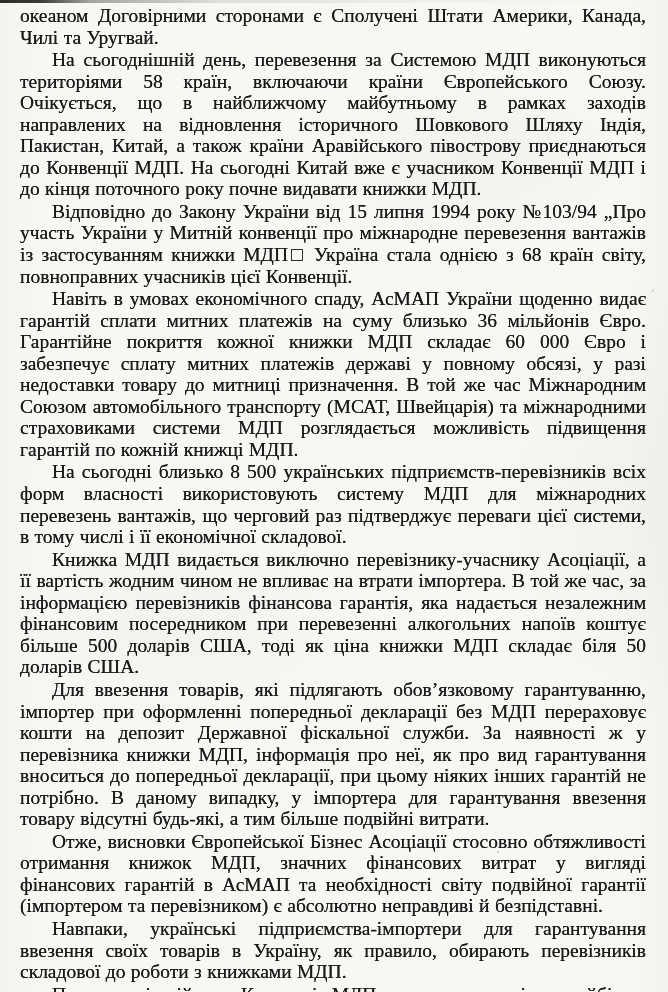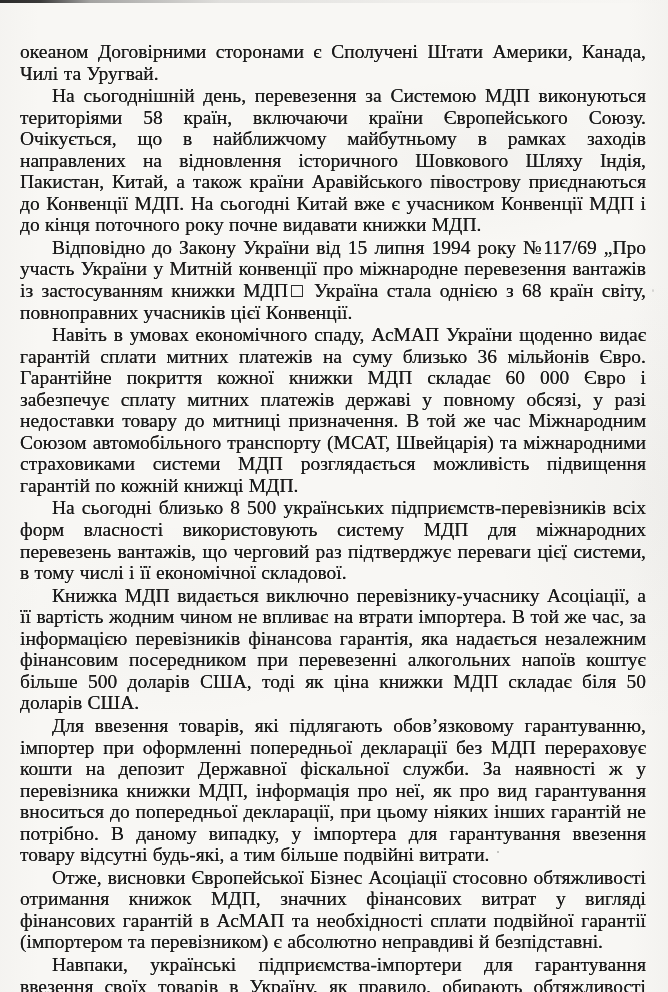--- a/index.html
+++ b/index.html
@@ -54,35 +54,35 @@
     font-size:19.5px;
     line-height:21.55px;
     text-align:justify;
     text-justify:inter-word;
     hyphens:none;
     word-spacing:0.5px;
     text-indent:32px;
     
     text-shadow:0 0 0.35px rgba(10,10,10,0.85);
   }
-  .doc p.continuation{text-indent:0;margin-top:36px;}
+  .doc p.continuation{text-indent:0;}
 </style>
 </head>
 <body>
 
 <div class="scan-surface"></div>
 <div class="top-edge-streak"></div>
 <div class="speck s1"></div>
 <div class="speck s2"></div>
 <div class="speck s3"></div>
 
 <div class="doc">
   <p class="continuation">океаном Договірними сторонами є Сполучені Штати Америки, Канада, Чилі та Уругвай.</p>
   <p>На сьогоднішній день, перевезення за Системою МДП виконуються територіями 58 країн, включаючи країни Європейського Союзу. Очікується, що в найближчому майбутньому в рамках заходів направлених на відновлення історичного Шовкового Шляху Індія, Пакистан, Китай, а також країни Аравійського півострову приєднаються до Конвенції МДП. На сьогодні Китай вже є учасником Конвенції МДП і до кінця поточного року почне видавати книжки МДП.</p>
-  <p>Відповідно до Закону України від 15 липня 1994 року №117/69 „Про участь України у Митній конвенції про міжнародне перевезення вантажів із застосуванням книжки МДП□ Україна стала однією з 68 країн світу, повноправних учасників цієї Конвенції.</p>
+  <p>Відповідно до Закону України від 15 липня 1994 року №103/94 „Про участь України у Митній конвенції про міжнародне перевезення вантажів із застосуванням книжки МДП□ Україна стала однією з 68 країн світу, повноправних учасників цієї Конвенції.</p>
   <p>Навіть в умовах економічного спаду, АсМАП України щоденно видає гарантій сплати митних платежів на суму близько 36 мільйонів Євро. Гарантійне покриття кожної книжки МДП складає 60 000 Євро і забезпечує сплату митних платежів державі у повному обсязі, у разі недоставки товару до митниці призначення. В той же час Міжнародним Союзом автомобільного транспорту (МСАТ, Швейцарія) та міжнародними страховиками системи МДП розглядається можливість підвищення гарантій по кожній книжці МДП.</p>
   <p>На сьогодні близько 8 500 українських підприємств-перевізників всіх форм власності використовують систему МДП для міжнародних перевезень вантажів, що черговий раз підтверджує переваги цієї системи, в тому числі і її економічної складової.</p>
   <p>Книжка МДП видається виключно перевізнику-учаснику Асоціації, а її вартість жодним чином не впливає на втрати імпортера. В той же час, за інформацією перевізників фінансова гарантія, яка надається незалежним фінансовим посередником при перевезенні алкогольних напоїв коштує більше 500 доларів США, тоді як ціна книжки МДП складає біля 50 доларів США.</p>
   <p>Для ввезення товарів, які підлягають обов’язковому гарантуванню, імпортер при оформленні попередньої декларації без МДП перераховує кошти на депозит Державної фіскальної служби. За наявності ж у перевізника книжки МДП, інформація про неї, як про вид гарантування вноситься до попередньої декларації, при цьому ніяких інших гарантій не потрібно. В даному випадку, у імпортера для гарантування ввезення товару відсутні будь-які, а тим більше подвійні витрати.</p>
-  <p>Отже, висновки Європейської Бізнес Асоціації стосовно обтяжливості отримання книжок МДП, значних фінансових витрат у вигляді фінансових гарантій в АсМАП та необхідності сплати подвійної гарантії (імпортером та перевізником) є абсолютно неправдиві й безпідставні.</p>
-  <p>Навпаки, українські підприємства-імпортери для гарантування ввезення своїх товарів в Україну, як правило, обирають обтяжливості допущених до роботи з книжками МДП.</p>
+  <p>Отже, висновки Європейської Бізнес Асоціації стосовно обтяжливості отримання книжок МДП, значних фінансових витрат у вигляді фінансових гарантій в АсМАП та необхідності світу подвійної гарантії (імпортером та перевізником) є абсолютно неправдиві й безпідставні.</p>
+  <p>Навпаки, українські підприємства-імпортери для гарантування ввезення своїх товарів в Україну, як правило, обирають перевізників складової до роботи з книжками МДП.</p>
   <p>По сьогоднішній день Конвенція МДП залишається однією з найбільш дієвих міжнародних транспортних конвенцій та фактично єдиною глобальною системою митного транзиту.</p>
 </div>
 
 </body></html>

